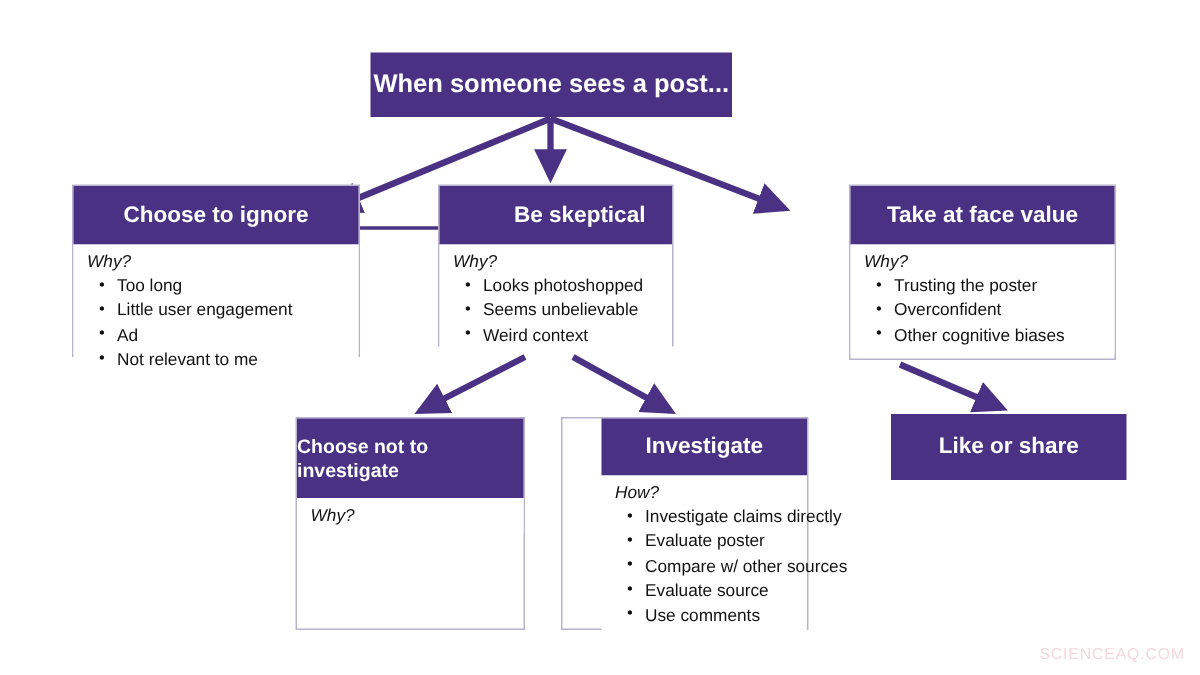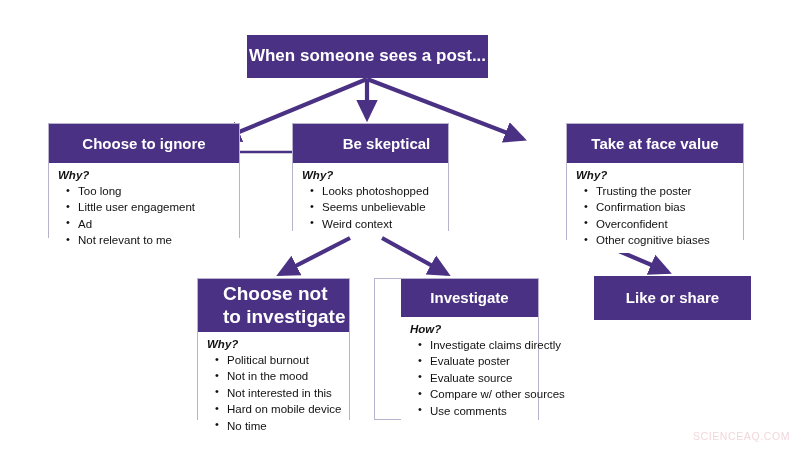--- a/index.html
+++ b/index.html
@@ -50,21 +50,20 @@
   .node .body {
     box-sizing: border-box;
     padding: 6px 0 4px 0;
     background: #ffffff;
   }
   .node .body .qlabel {
     font-style: italic;
     font-size: 11.5px;
     color: #111111;
     margin: 0 0 2px 9px;
-    font-weight: bold;
   }
   .node .body ul {
     margin: 0;
     padding: 0 0 0 29px;
     list-style: none;
   }
   .node .body ul li {
     font-size: 11.5px;
     color: #111111;
     line-height: 1.43;
@@ -96,21 +95,21 @@
   #n-ignore    { left: 48px;  top: 123px; width: 192px; height: 115px; }
   #n-ignore .head { height: 39px; font-size: 15px; }
 
   #n-skeptical { left: 292px; top: 123px; width: 157px; height: 108px; }
   #n-skeptical .head { height: 39px; font-size: 15px; padding-left: 32px; }
 
   #n-face      { left: 530px; top: 123px; width: 178px; height: 117px; margin-left: 36px; }
   #n-face .head{ height: 39px; font-size: 15px; }
 
   #n-noinvest  { left: 197px; top: 278px; width: 153px; height: 142px; }
-  #n-noinvest .head { height: 53px; font-size: 19px; padding-left: 25px; }
+  #n-noinvest .head { height: 53px; font-size: 13px; }
 
   #n-invest    { left: 374px; top: 278px; width: 165px; height: 142px; padding-left: 26px; }
   #n-invest .head { height: 38px; font-size: 15px; }
 
   #n-like      { left: 594px; top: 276px; width: 157px; height: 44px; }
   #n-like .head{ font-size: 15px; }
 </style>
 </head>
 <body>
 
@@ -180,50 +179,42 @@
       </ul>
     </div>
   </div>
 
   <div class="node" id="n-face">
     <div class="head">Take at face value</div>
     <div class="body">
       <div class="qlabel">Why?</div>
       <ul>
         <li>Trusting the poster</li>
-        <li>Confirmation bias</li>
         <li>Overconfident</li>
         <li>Other cognitive biases</li>
       </ul>
     </div>
   </div>
 
   <div class="node" id="n-noinvest">
     <div class="head">Choose not to investigate</div>
     <div class="body">
       <div class="qlabel">Why?</div>
-      <ul>
-        <li>Political burnout</li>
-        <li>Not in the mood</li>
-        <li>Not interested in this</li>
-        <li>Hard on mobile device</li>
-        <li>No time</li>
-      </ul>
     </div>
   </div>
 
   <div class="node" id="n-invest">
     <div class="head">Investigate</div>
     <div class="body">
       <div class="qlabel">How?</div>
       <ul>
         <li>Investigate claims directly</li>
         <li>Evaluate poster</li>
+        <li>Compare w/ other sources</li>
         <li>Evaluate source</li>
-        <li>Compare w/ other sources</li>
         <li>Use comments</li>
       </ul>
     </div>
   </div>
 
   <div class="node simple" id="n-like">
     <div class="head">Like or share</div>
   </div>
 
   <div class="watermark">SCIENCEAQ.COM</div>

